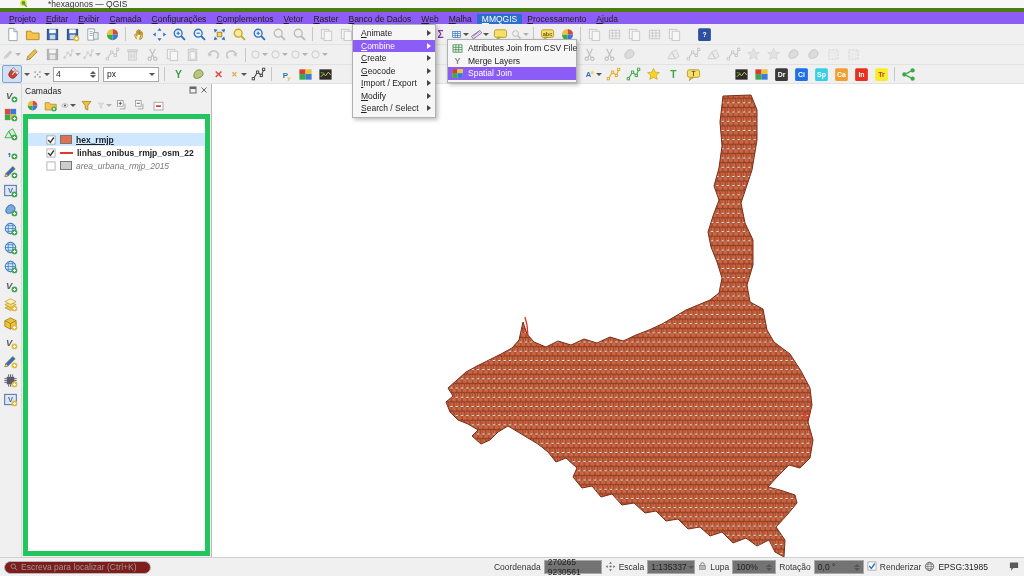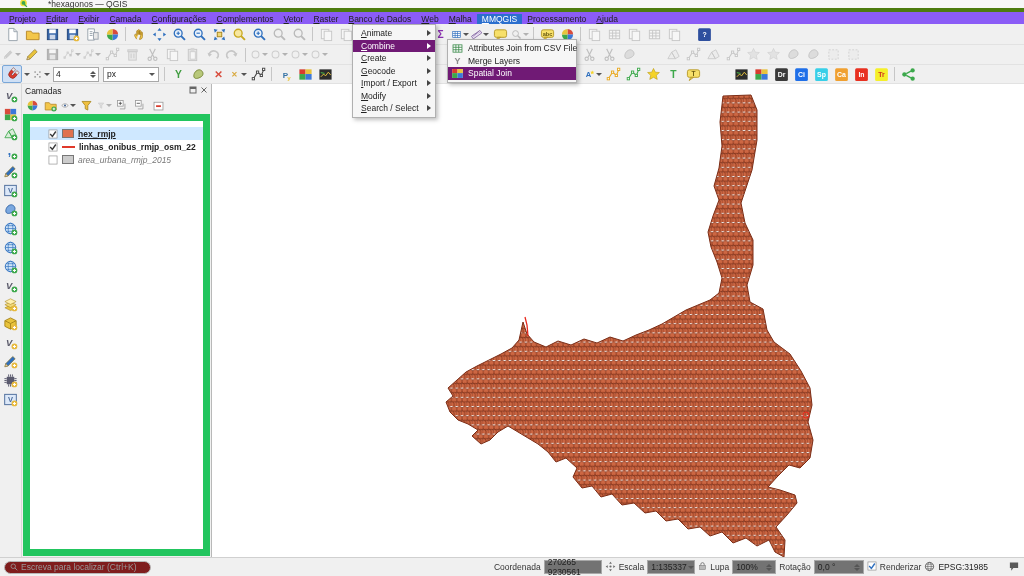--- a/index.html
+++ b/index.html
@@ -29,40 +29,40 @@
 .spinarrows i.up{border-bottom:3px solid #555}.spinarrows i.dn{border-top:3px solid #555}
 
 .main{display:flex;height:473px}
 .leftstrip{width:22px;background:#f0f0f0;border-right:1px solid #d8d8d8;display:flex;flex-direction:column;align-items:center;padding-top:2px}
 .leftstrip .tbtn{margin-bottom:1px}
 .panel{width:190px;background:#f0f0f0;border-right:1px solid #b8b8b8;display:flex;flex-direction:column}
 .panel-head{height:13px;display:flex;align-items:center;justify-content:space-between;padding:0 3px;font-size:8.5px}
 .panel-head .pbtns{display:flex;gap:3px}
 .panel-tools{height:17px;display:flex;align-items:center;padding:0 2px;gap:1px}
 .panel-tools .tbtn{width:17px;height:15px}.panel-tools .tbtn svg{width:13px;height:13px}
-.tree{flex:1;background:#fff;border:7px solid #22c55e;margin:0 1px 1px 1px;padding-top:6px}
+.tree{flex:1;background:#fff;border:5px solid #22c55e;margin:0 1px 1px 1px;padding-top:14px}
 .trow{height:13px;display:flex;align-items:center;gap:4px;padding-left:18px}
 .trow.sel{background:#cfe8ff}
 .trow .name{font-size:8.5px;white-space:nowrap}
 .trow.b .name{font-weight:bold}
 .trow.i .name{font-style:italic;color:#777}
 .trow.sel .name{text-decoration:underline}
 .cbx{width:10px;height:10px;flex:0 0 auto}
 .swatch{width:12px;height:9px;border:1px solid #777;flex:0 0 auto}
 .swline{width:13px;height:2px;flex:0 0 auto}
 .canvas{flex:1;background:#fff;position:relative}
 .canvas svg.map{position:absolute;left:0;top:0}
 
 .popup{position:absolute;background:#f6f6f6;border:1px solid #b0b0b0;box-shadow:2px 2px 4px rgba(0,0,0,.25);z-index:50;padding:2px 0}
 #mmqgisMenu{left:352px;top:24px;width:84px}
 #combineSub{left:447px;top:39px;width:130px}
 .pitem{height:12.5px;display:flex;align-items:center;padding:0 4px 0 8px;font-size:8.5px;position:relative}
 .pitem .lbl{flex:1;white-space:nowrap}
 .pitem .arr{width:0;height:0;border-top:3px solid transparent;border-bottom:3px solid transparent;border-left:4px solid #444}
-.pitem.hl{background:#701a75;color:#fff}
+.pitem.hl{background:#8b5cf6;color:#fff}
 .pitem.hl .arr{border-left-color:#fff}
 .pitem .micon{width:14px;height:13px;margin-right:3px;flex:0 0 auto}
 .pitem .micon svg{width:13px;height:13px}
 #combineSub .pitem{padding-left:3px}
 
 .statusbar{height:19px;display:flex;align-items:center;padding:0 4px;gap:3px;background:#f0f0f0;border-top:1px solid #d0d0d0;font-size:8.5px}
 .searchbox{width:147px;height:13px;background:#7f1d1d;border:1px solid #b8b8b8;border-radius:7px;display:flex;align-items:center;gap:3px;padding:0 5px;color:#999}
 .sfield{height:14px;background:#737373;border:1px solid #a8a8a8;display:flex;align-items:center;padding:0 3px;justify-content:space-between}
 .lblr{color:#333}
 u{text-decoration:underline}

